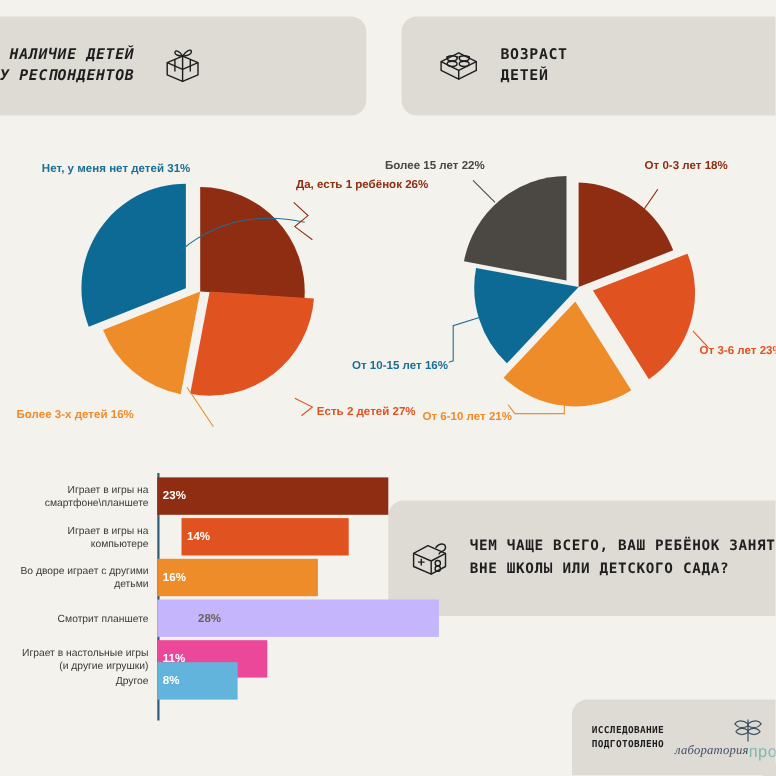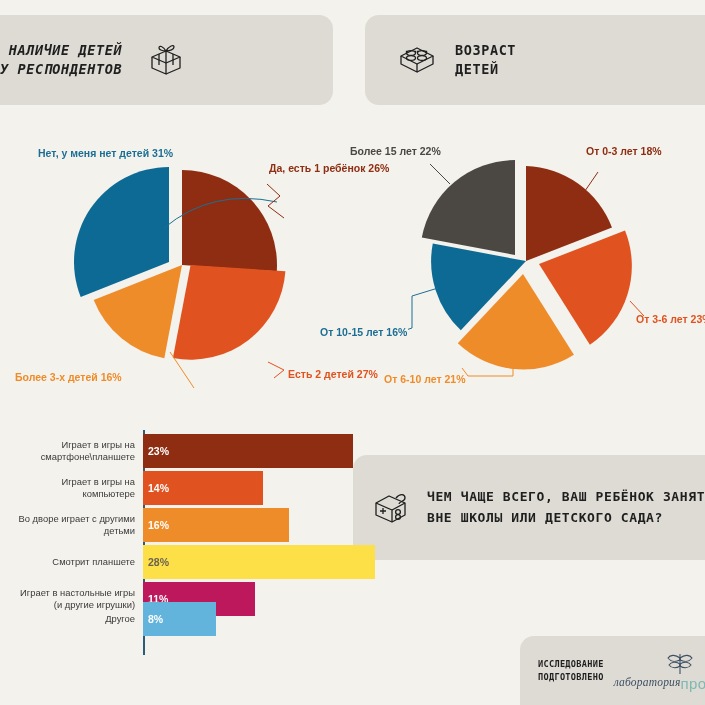--- a/index.html
+++ b/index.html
@@ -236,21 +236,21 @@
         </div>
       </div>
     </div>
 
     <div class="bar-row" style="top:41px; height:34px;">
       <div class="bar-label">
         <span>Играет в игры на</span>
         <span>компьютере</span>
       </div>
       <div class="bar-track">
-        <div class="bar" style="width:120px; background:#e0521f;">
+        <div class="bar" style="width:152px; background:#e0521f;margin-left:22px;">
           <span class="bar-val">14%</span>
         </div>
       </div>
     </div>
 
     <div class="bar-row" style="top:78px; height:34px;">
       <div class="bar-label">
         <span>Во дворе играет с другими</span>
         <span>детьми</span>
       </div>
@@ -259,33 +259,33 @@
           <span class="bar-val">16%</span>
         </div>
       </div>
     </div>
 
     <div class="bar-row" style="top:115px; height:34px;">
       <div class="bar-label">
         <span>Смотрит планшете</span>
       </div>
       <div class="bar-track">
-        <div class="bar" style="width:232px; background:#fde047;">
+        <div class="bar" style="width:256px; background:#c4b5fd;padding-left:32px;">
           <span class="bar-val dark">28%</span>
         </div>
       </div>
     </div>
 
     <div class="bar-row" style="top:152px; height:34px;">
       <div class="bar-label">
         <span>Играет в настольные игры</span>
         <span>(и другие игрушки)</span>
       </div>
       <div class="bar-track">
-        <div class="bar" style="width:112px; background:#be185d;text-decoration:underline;">
+        <div class="bar" style="width:100px; background:#ec4899;text-decoration:underline;">
           <span class="bar-val">11%</span>
         </div>
       </div>
     </div>
 
     <div class="bar-row" style="top:172px; height:34px;justify-content:space-between;">
       <div class="bar-label">
         <span>Другое</span>
       </div>
       <div class="bar-track">

